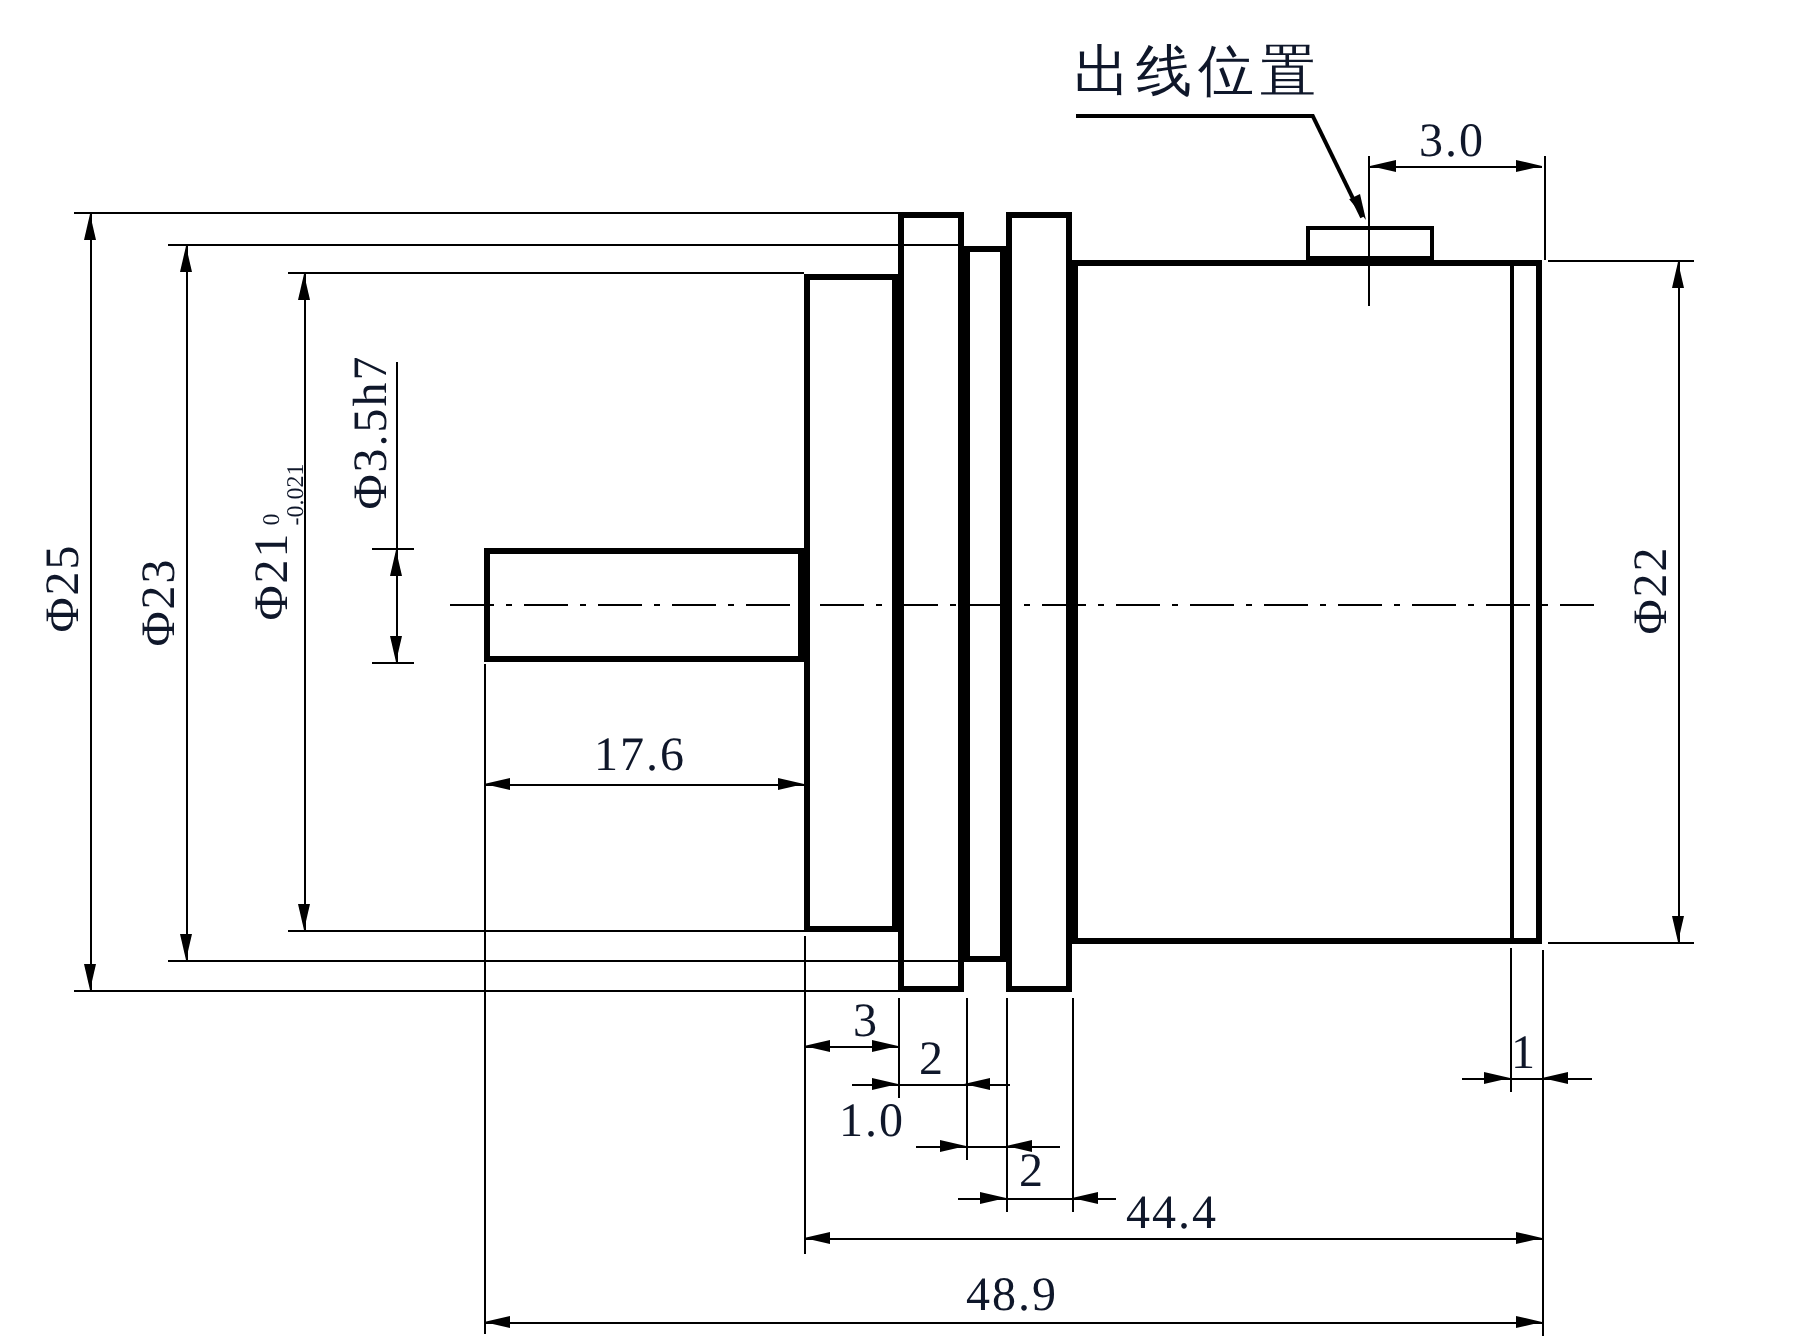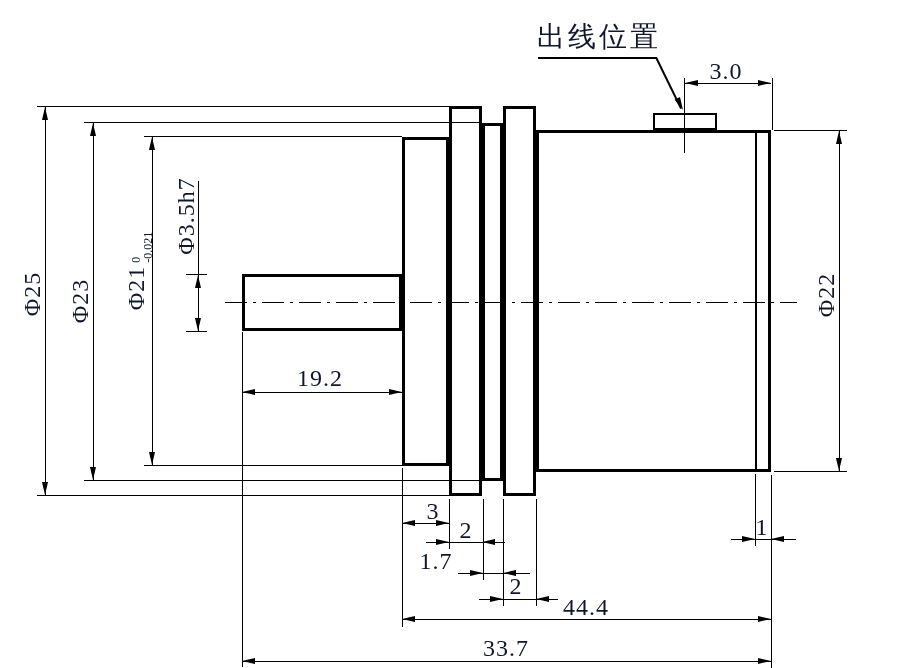--- a/index.html
+++ b/index.html
@@ -88,21 +88,21 @@
 
   <div class="ln" style="left:685px;top:67px;width:86px;height:1px;"></div>
   <div class="ln" style="left:772px;top:62px;width:1px;height:52px;"></div>
   <div class="ah ah-l" style="left:685px;top:64px;"></div>
   <div class="ah ah-r" style="left:758px;top:64px;"></div>
   <div class="dimtext" style="left:726px;top:55px;">3.0</div>
 
   <div class="ln" style="left:242px;top:376px;width:160px;height:1px;"></div>
   <div class="ah ah-l" style="left:242px;top:373px;"></div>
   <div class="ah ah-r" style="left:389px;top:373px;"></div>
-  <div class="dimtext" style="left:320px;top:362px;">19.2</div>
+  <div class="dimtext" style="left:320px;top:362px;">17.6</div>
 
   <div class="ln" style="left:242px;top:316px;width:1px;height:335px;"></div>
   <div class="ln" style="left:402px;top:452px;width:1px;height:159px;"></div>
   <div class="ln" style="left:449px;top:483px;width:1px;height:50px;"></div>
   <div class="ln" style="left:483px;top:483px;width:1px;height:81px;"></div>
   <div class="ln" style="left:503px;top:483px;width:1px;height:107px;"></div>
   <div class="ln" style="left:536px;top:483px;width:1px;height:107px;"></div>
   <div class="ln" style="left:755px;top:458px;width:1px;height:72px;"></div>
   <div class="ln" style="left:771px;top:459px;width:1px;height:193px;"></div>
 
@@ -112,35 +112,35 @@
   <div class="dimtext" style="left:433px;top:495px;">3</div>
 
   <div class="ln" style="left:426px;top:526px;width:79px;height:1px;"></div>
   <div class="ah ah-r" style="left:436px;top:523px;"></div>
   <div class="ah ah-l" style="left:482px;top:523px;"></div>
   <div class="dimtext" style="left:466px;top:514px;">2</div>
 
   <div class="ln" style="left:458px;top:557px;width:72px;height:1px;"></div>
   <div class="ah ah-r" style="left:470px;top:554px;"></div>
   <div class="ah ah-l" style="left:503px;top:554px;"></div>
-  <div class="dimtext" style="left:436px;top:545px;">1.7</div>
+  <div class="dimtext" style="left:436px;top:545px;">1.0</div>
 
   <div class="ln" style="left:479px;top:583px;width:79px;height:1px;"></div>
   <div class="ah ah-r" style="left:490px;top:580px;"></div>
   <div class="ah ah-l" style="left:536px;top:580px;"></div>
   <div class="dimtext" style="left:516px;top:570px;">2</div>
 
   <div class="ln" style="left:731px;top:523px;width:65px;height:1px;"></div>
   <div class="ah ah-r" style="left:742px;top:520px;"></div>
   <div class="ah ah-l" style="left:771px;top:520px;"></div>
   <div class="dimtext" style="left:762px;top:511px;">1</div>
 
   <div class="ln" style="left:402px;top:603px;width:369px;height:1px;"></div>
   <div class="ah ah-l" style="left:402px;top:600px;"></div>
   <div class="ah ah-r" style="left:758px;top:600px;"></div>
   <div class="dimtext" style="left:586px;top:591px;">44.4</div>
 
   <div class="ln" style="left:242px;top:645px;width:529px;height:1px;"></div>
   <div class="ah ah-l" style="left:242px;top:642px;"></div>
   <div class="ah ah-r" style="left:758px;top:642px;"></div>
-  <div class="dimtext" style="left:506px;top:632px;">33.7</div>
+  <div class="dimtext" style="left:506px;top:632px;">48.9</div>
 
 </div>
 
 </body></html>

